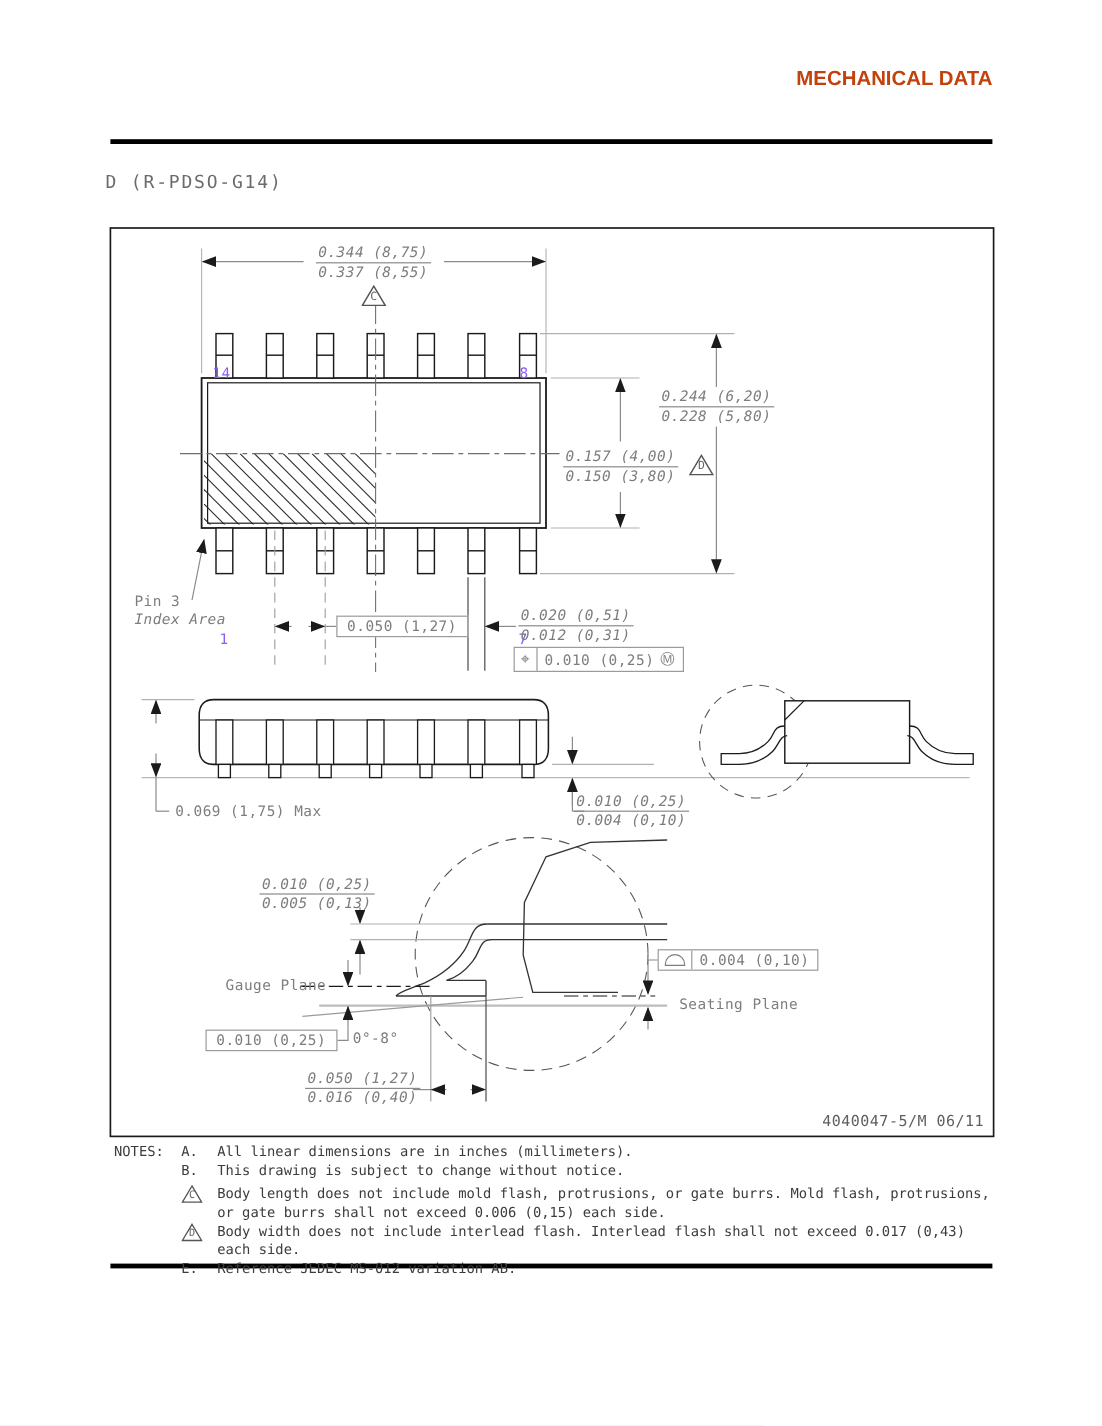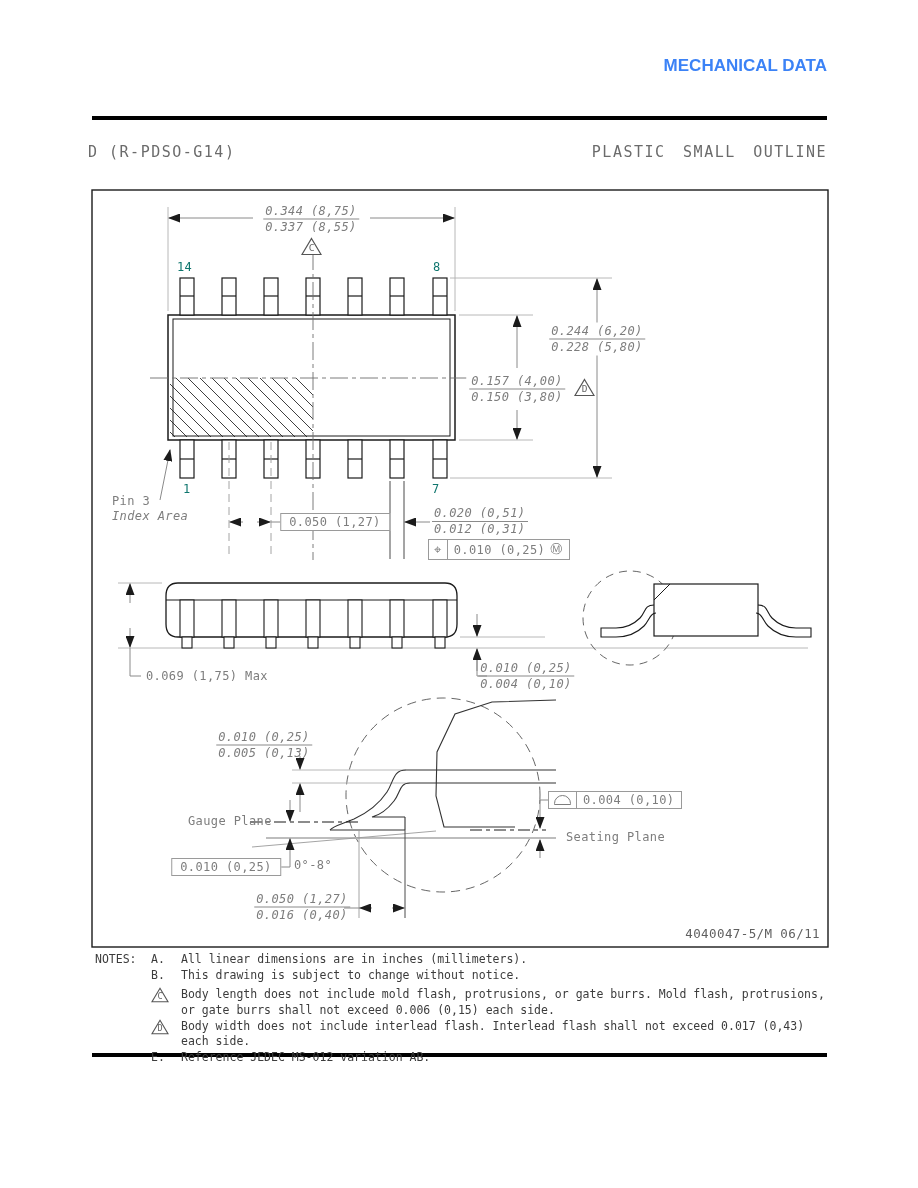--- a/index.html
+++ b/index.html
@@ -1,41 +1,41 @@
 <!DOCTYPE html>
 <html><head>
 <meta charset="utf-8">
 <style>
   html,body{margin:0;padding:0;background:#e8e8e8;}
   .sheet{position:relative;width:918px;height:1188px;background:#ffffff;margin:0 auto;overflow:hidden;}
   .abs{position:absolute;}
   svg.draw{position:absolute;left:0;top:0;z-index:1;}
   .lab{z-index:3;}
   .cad{font-family:"DejaVu Sans Mono",monospace;color:#7d7d7d;letter-spacing:0.4px;}
-  .hdr{font-family:"Liberation Sans",sans-serif;font-weight:bold;font-size:17px;color:#3b82f6;text-align:right;letter-spacing:0px;}
+  .hdr{font-family:"Liberation Sans",sans-serif;font-weight:bold;font-size:17px;color:#c2410c;text-align:right;letter-spacing:0px;}
   .titleL{font-size:15px;color:#6b6b6b;letter-spacing:1.5px;}
   .titleR{font-size:15px;color:#6b6b6b;letter-spacing:1.5px;word-spacing:7px;text-align:right;}
   .rule{background:#000;z-index:2;}
   .dim{display:flex;flex-direction:column;align-items:center;font-size:12px;line-height:1.25;white-space:nowrap;font-style:italic;}
   .dim .t{border-bottom:1.3px solid #8a8a8a;padding:0 2px;}
   .dim .b{padding:0 2px;}
   .ctr{transform:translate(-50%,-50%);}
   .bgw{background:#fff;padding:1px 3px;}
   .boxed{border:1.2px solid #9a9a9a;background:#fff;padding:1px 8px;font-size:12px;white-space:nowrap;}
   .fcf{display:inline-flex;align-items:stretch;border:1.2px solid #9a9a9a;background:#fff;font-size:12px;white-space:nowrap;}
   .fcf .c1{padding:0 5px;border-right:1.2px solid #9a9a9a;display:flex;align-items:center;}
   .fcf .c2{padding:1px 6px;display:flex;align-items:center;gap:5px;}
   .dome{width:15px;height:8px;border:1.2px solid #7d7d7d;border-radius:9px 9px 0 0;display:inline-block;background:#fff;}
   .posym{font-family:"DejaVu Sans",sans-serif;font-size:13px;}
   .mod{font-family:"DejaVu Sans",sans-serif;font-size:12px;}
   .flag{position:relative;width:21px;height:19px;display:inline-block;}
   .flag svg{position:absolute;left:0;top:0;}
   .flag i{position:absolute;left:0;right:0;top:5px;text-align:center;font-style:normal;font-size:9.5px;color:#666;font-family:"DejaVu Sans Mono",monospace;}
   .lbl{font-size:12px;white-space:nowrap;}
-  .pnum{font-size:12px;color:#0f766e;}
+  .pnum{font-size:12px;color:#8b5cf6;margin-top:44px;}
   .docnum{font-size:12.5px;color:#5f5f5f;text-align:right;}
   .notes{position:absolute;left:95px;top:952px;width:732px;font-family:"DejaVu Sans Mono",monospace;font-size:11.5px;color:#3c3c3c;line-height:1.32;z-index:3;}
   .nrow{display:flex;align-items:flex-start;margin-bottom:1px;}
   .nlabel{width:56px;flex:none;}
   .nflag{width:30px;flex:none;}
   .ntext{width:646px;}
   .gap{margin-top:4px;}
   .footer{position:absolute;left:0;right:0;top:1069px;display:flex;justify-content:center;align-items:flex-start;gap:5px;z-index:3;}
   .brand{font-family:"Liberation Serif",serif;font-weight:bold;color:#0e0e0e;letter-spacing:1.5px;font-size:14.5px;line-height:1.05;text-transform:uppercase;}
   .brand div::first-letter{font-size:18px;}
@@ -231,21 +231,20 @@
       <line x1="392" y1="908" x2="404" y2="908" stroke="#8a8a8a" stroke-width="1" marker-end="url(#ah)"></line>
     </g>
   </svg>
 
   
   <div class="abs rule" style="left:92px;top:116px;width:735px;height:4px;"></div>
   <div class="abs rule" style="left:92px;top:1053px;width:735px;height:3.5px;"></div>
 
   <div class="abs lab hdr" style="left:497px;top:56px;width:330px;">MECHANICAL DATA</div>
   <div class="abs lab cad titleL" style="left:88px;top:143px;">D (R-PDSO-G14)</div>
-  <div class="abs lab cad titleR" style="left:497px;top:143px;width:330px;">PLASTIC SMALL OUTLINE</div>
 
   
   <div class="abs lab cad dim ctr" style="left:311px;top:219px;">
     <span class="t">0.344 (8,75)</span>
     <span class="b">0.337 (8,55)</span>
   </div>
   <span class="abs lab flag" style="left:301px;top:237px;">
     <svg width="21" height="19" viewBox="0 0 21 19">
         <path d="M10.5 1.5 L20 17.5 H1 Z" fill="#fff" stroke="#555" stroke-width="1.2"></path>
       </svg>

